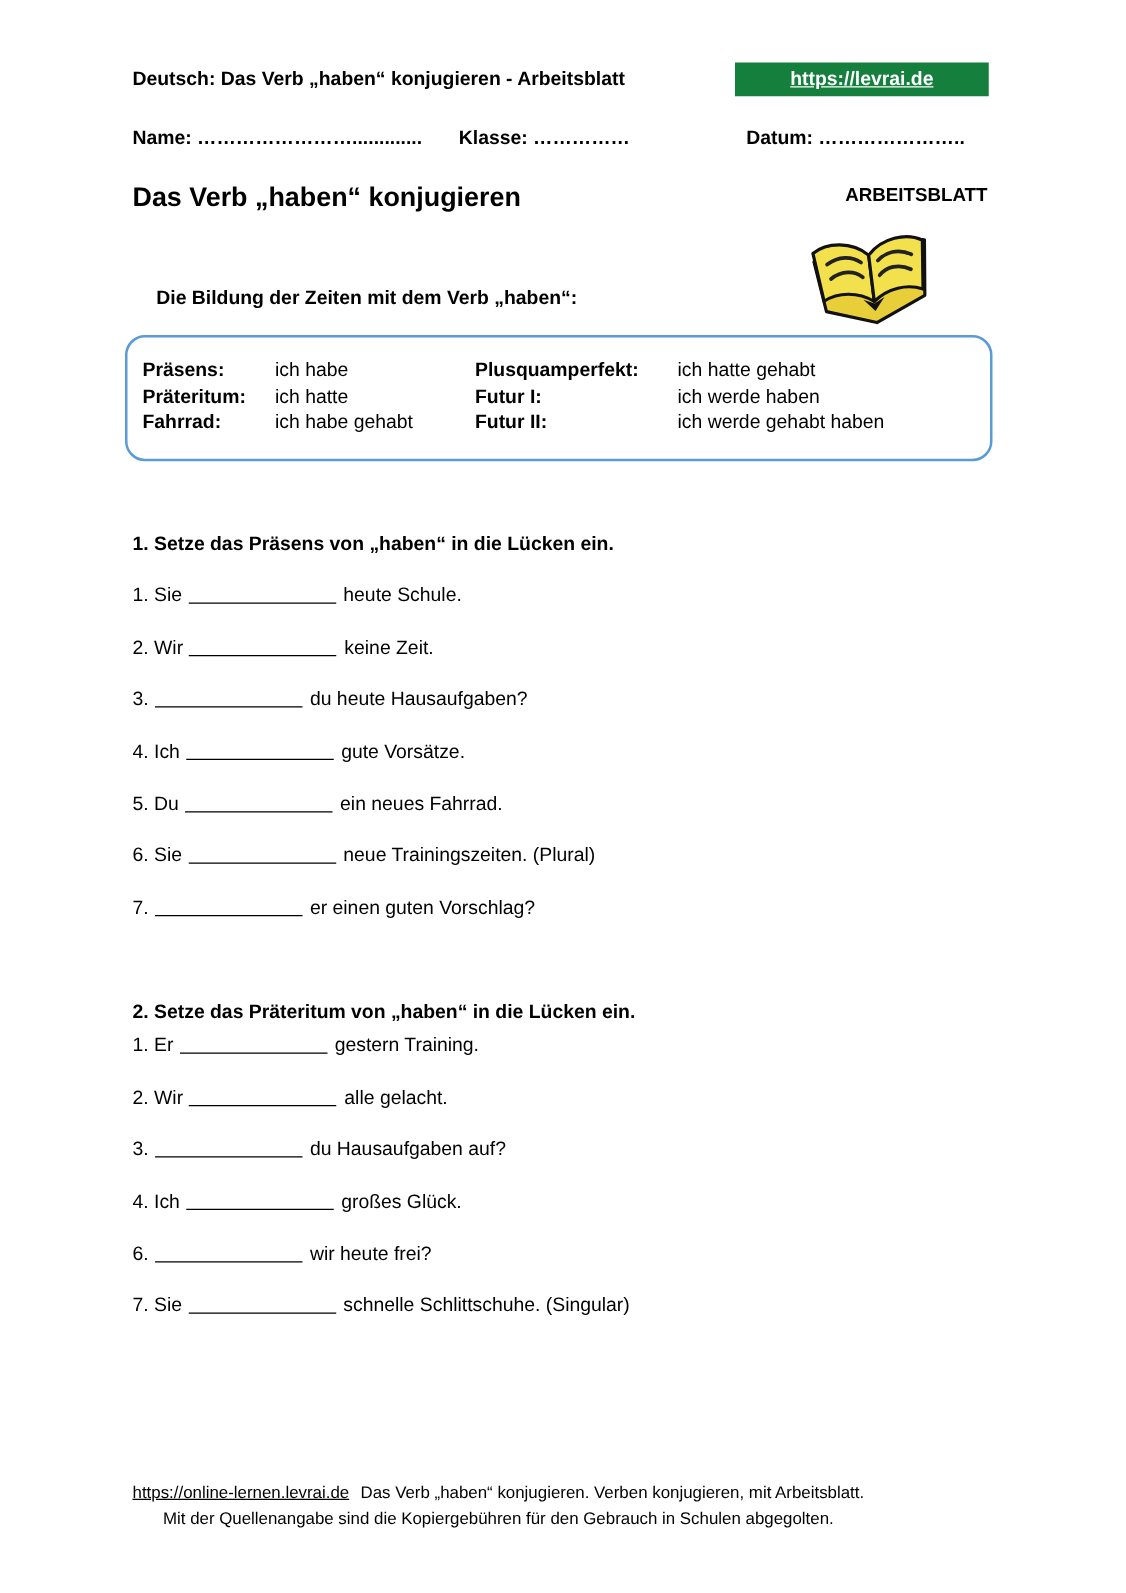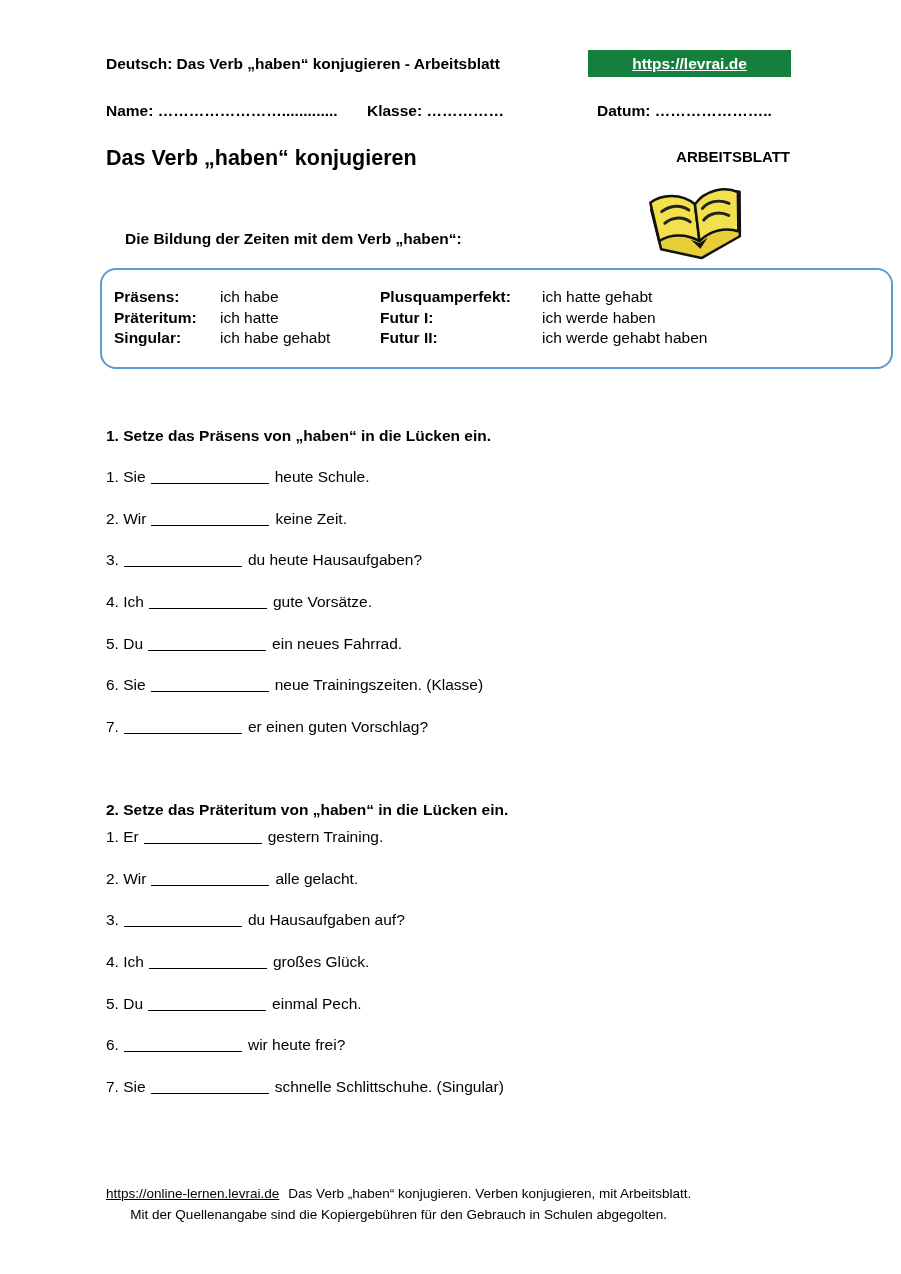--- a/index.html
+++ b/index.html
@@ -35,21 +35,21 @@
   
   .page-title { position: absolute; left: 106px; top: 146px; font-size: 21.5px; font-weight: bold; white-space: nowrap; }
   .page-title-right { position: absolute; right: 111px; top: 148px; font-size: 15px; font-weight: bold; }
 
   
   .intro { position: absolute; left: 106px; top: 230px; font-size: 15.5px; font-weight: bold; margin-left: 19px; }
   .book-icon { position: absolute; left: 646px; top: 182px; width: 102px; height: 78px; }
 
   
   .conj-box {
-    position: absolute; left: 100px; top: 268px; width: 793px; height: 101px;
+    position: absolute; left: 100px; top: 268px; width: 694px; height: 101px;
     border: 2px solid #5b9bd5; border-radius: 16px;
     padding: 17px 0 0 12px;
     display: grid; grid-template-columns: 266px 1fr;
   }
   .conj-col { display: flex; flex-direction: column; }
   .conj-row { line-height: 20.5px; font-size: 15.5px; white-space: nowrap; }
   .conj-label { display: inline-block; font-weight: bold; }
   .conj-col.left  .conj-label { width: 106px; }
   .conj-col.right .conj-label { width: 162px; }
 
@@ -107,21 +107,21 @@
 
   <div class="conj-box">
     <div class="conj-col left">
       <div class="conj-row">
         <span class="conj-label">Präsens:</span><span>ich habe</span>
       </div>
       <div class="conj-row">
         <span class="conj-label">Präteritum:</span><span>ich hatte</span>
       </div>
       <div class="conj-row">
-        <span class="conj-label">Singular:</span><span>ich habe gehabt</span>
+        <span class="conj-label">Fahrrad:</span><span>ich habe gehabt</span>
       </div>
     </div>
     <div class="conj-col right">
       <div class="conj-row">
         <span class="conj-label">Plusquamperfekt:</span><span>ich hatte gehabt</span>
       </div>
       <div class="conj-row">
         <span class="conj-label">Futur I:</span><span>ich werde haben</span>
       </div>
       <div class="conj-row">
@@ -141,21 +141,21 @@
     <div class="ex-item">
       <span>3.</span><span class="blank"></span><span>du heute Hausaufgaben?</span>
     </div>
     <div class="ex-item">
       <span>4. Ich</span><span class="blank"></span><span>gute Vorsätze.</span>
     </div>
     <div class="ex-item">
       <span>5. Du</span><span class="blank"></span><span>ein neues Fahrrad.</span>
     </div>
     <div class="ex-item">
-      <span>6. Sie</span><span class="blank"></span><span>neue Trainingszeiten. (Klasse)</span>
+      <span>6. Sie</span><span class="blank"></span><span>neue Trainingszeiten. (Plural)</span>
     </div>
     <div class="ex-item">
       <span>7.</span><span class="blank"></span><span>er einen guten Vorschlag?</span>
     </div>
   </div>
 
   <div class="exercise ex2">
     <div class="ex-heading">2. Setze das Präteritum von „haben“ in die Lücken ein.</div>
     <div class="ex-item">
       <span>1. Er</span><span class="blank"></span><span>gestern Training.</span>
@@ -163,23 +163,20 @@
     <div class="ex-item">
       <span>2. Wir</span><span class="blank"></span><span>alle gelacht.</span>
     </div>
     <div class="ex-item">
       <span>3.</span><span class="blank"></span><span>du Hausaufgaben auf?</span>
     </div>
     <div class="ex-item">
       <span>4. Ich</span><span class="blank"></span><span>großes Glück.</span>
     </div>
     <div class="ex-item">
-      <span>5. Du</span><span class="blank"></span><span>einmal Pech.</span>
-    </div>
-    <div class="ex-item">
       <span>6.</span><span class="blank"></span><span>wir heute frei?</span>
     </div>
     <div class="ex-item">
       <span>7. Sie</span><span class="blank"></span><span>schnelle Schlittschuhe. (Singular)</span>
     </div>
   </div>
 
   <div class="footer">
     <div>
       <span class="footer-link">https://online-lernen.levrai.de</span><span class="footer-rest">Das Verb „haben“ konjugieren. Verben konjugieren, mit Arbeitsblatt.</span>

